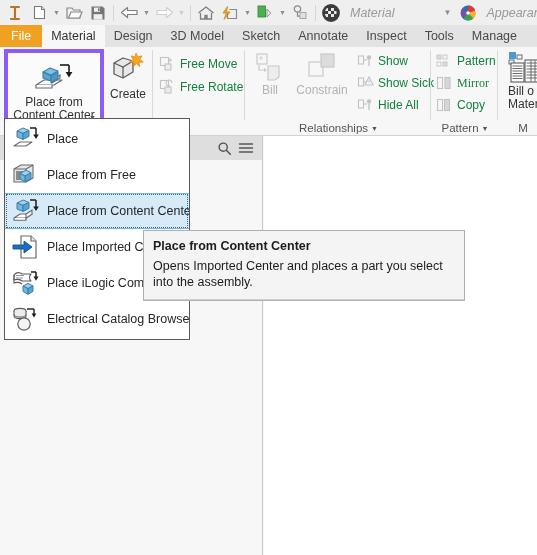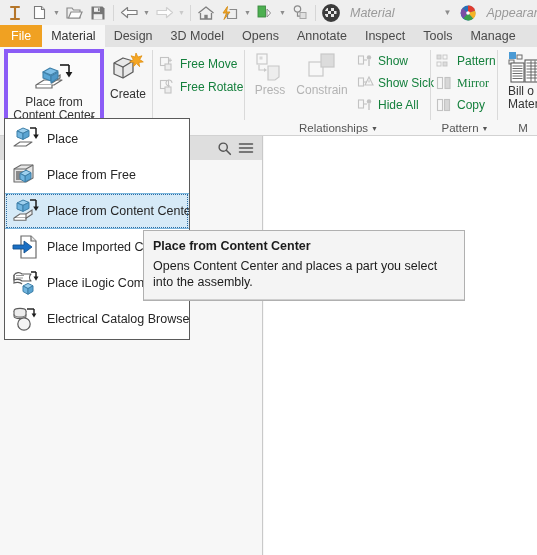--- a/index.html
+++ b/index.html
@@ -408,21 +408,21 @@
     </div>
 
     <div class="appearance-label">Appearance</div>
   </div>
 
   <div class="tabbar">
     <div class="tab file">File</div>
     <div class="tab active">Material</div>
     <div class="tab">Design</div>
     <div class="tab">3D Model</div>
-    <div class="tab">Opens</div>
+    <div class="tab">Sketch</div>
     <div class="tab">Annotate</div>
     <div class="tab">Inspect</div>
     <div class="tab">Tools</div>
     <div class="tab">Manage</div>
   </div>
 
   <div class="ribbon">
 
     <div class="panel" style="left:0; width:152px;">
       <div class="bigbtn place-cc-btn">
@@ -492,21 +492,21 @@
       <div class="midbtn" style="left:4px; top:5px; width:40px;">
         <span>
           <svg width="30" height="30" viewBox="0 0 30 30">
             <rect x="2" y="2" width="10" height="10" fill="none" stroke="#c8c8c8" stroke-width="1.2"></rect>
             <rect x="4.5" y="4.5" width="3" height="3" fill="#d8d8d8"></rect>
             <path d="M4 13v5h6" fill="none" stroke="#c8c8c8" stroke-width="1.2"></path>
             <path d="M9 16l3 2-3 2z" fill="#c8c8c8"></path>
             <path d="M13 14h11v11l-4 3H13z" fill="#ededed" stroke="#c8c8c8" stroke-width="1.2"></path>
           </svg>
         </span>
-        <span style="margin-top:1px;">Press</span>
+        <span style="margin-top:1px;">Bill</span>
       </div>
 
       <div class="midbtn" style="left:45px; top:5px; width:62px;">
         <span>
           <svg width="30" height="30" viewBox="0 0 30 30">
             <rect x="2" y="10" width="14" height="14" fill="none" stroke="#c8c8c8" stroke-width="1.2"></rect>
             <rect x="14" y="2" width="13" height="13" fill="#dcdcdc" stroke="#c8c8c8" stroke-width="1.2"></rect>
           </svg>
         </span>
         <span style="margin-top:1px;text-align:right;">Constrain</span>
@@ -723,17 +723,17 @@
           <path d="M22 4v5" stroke="#1c1c1c" stroke-width="1.4"></path>
           <path d="M19.6 8.4h4.8L22 12.6z" fill="#1c1c1c"></path>
         </svg>
       </span>
       <span>Electrical  Catalog Browser</span>
     </div>
   </div>
 
   <div class="tooltip">
     <div class="tt-title">Place from Content Center</div>
-    <div class="tt-body">Opens Content Center and places a part you select into the assembly.</div>
+    <div class="tt-body">Opens Imported Center and places a part you select into the assembly.</div>
     <div class="tt-sep"></div>
   </div>
 
 </div>
 
 </body></html>

